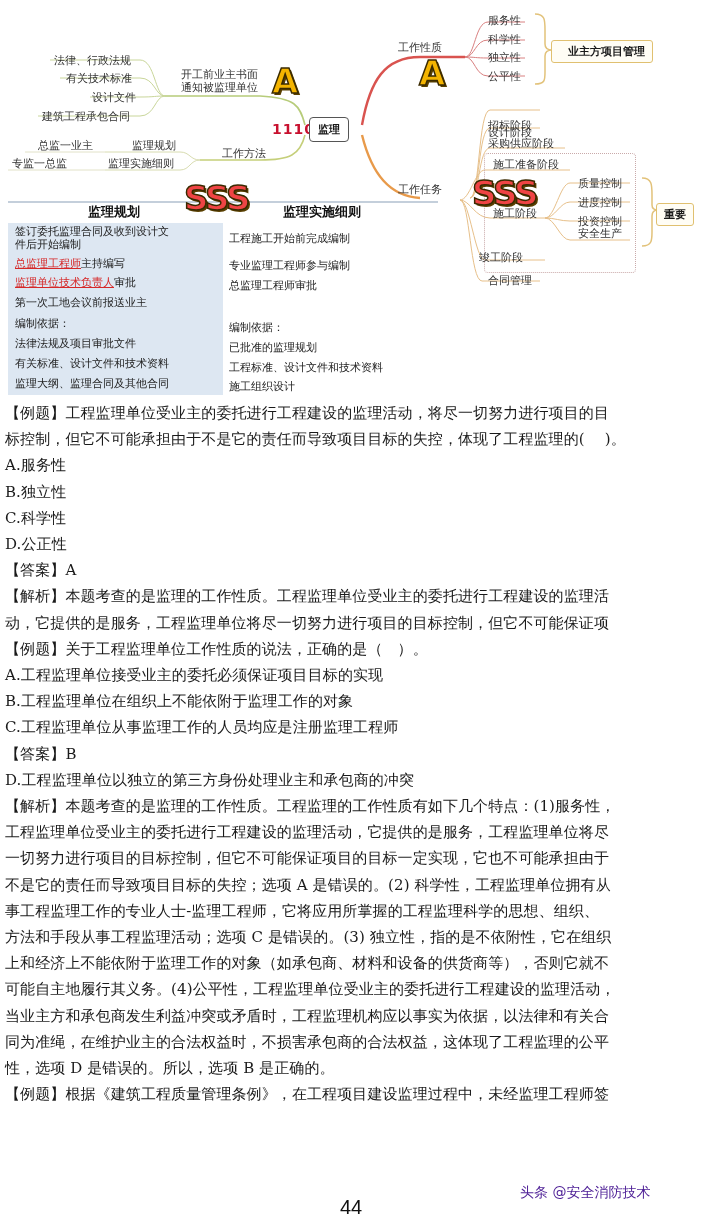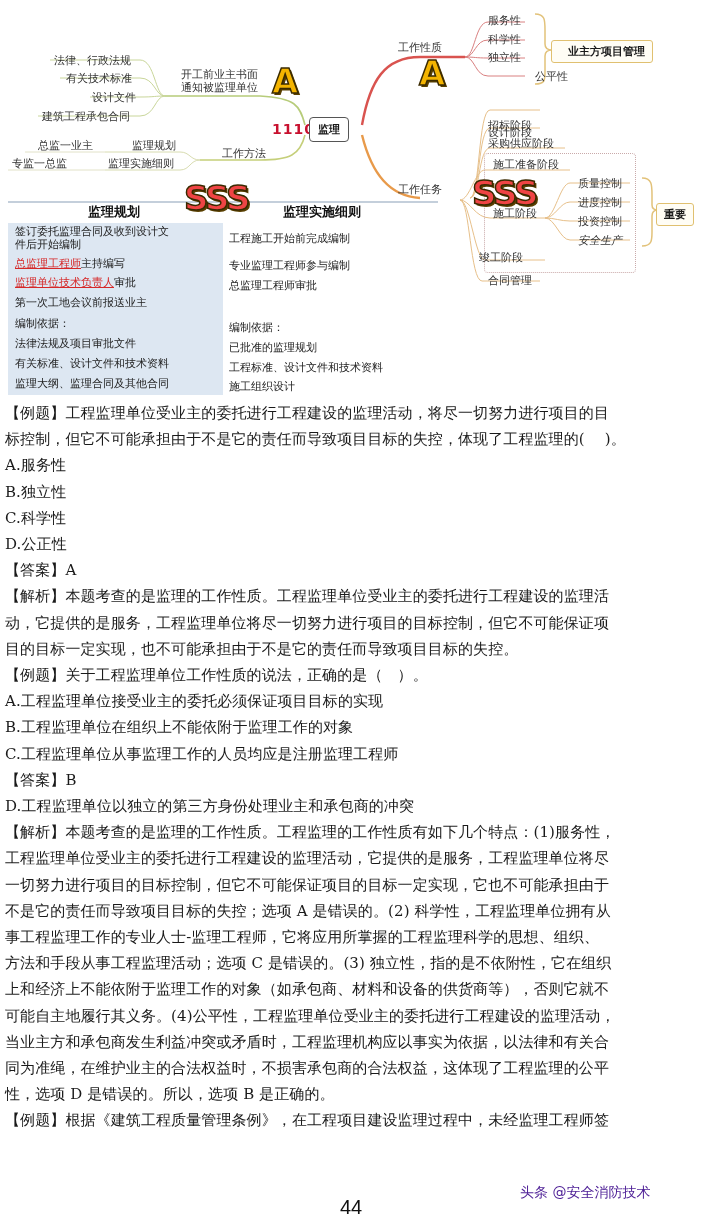--- a/index.html
+++ b/index.html
@@ -86,37 +86,37 @@
   <span class="lbl" style="left:12px;top:156px;">专监一总监</span>
   <span class="lbl" style="left:132px;top:138px;">监理规划</span>
   <span class="lbl" style="left:108px;top:156px;">监理实施细则</span>
   <span class="lbl" style="left:222px;top:146px;">工作方法</span>
 
   <span class="lbl" style="left:398px;top:40px;">工作性质</span>
   <span class="bigA" style="left:419px;top:56px;">A</span>
   <span class="lbl" style="left:488px;top:13px;">服务性</span>
   <span class="lbl" style="left:488px;top:32px;">科学性</span>
   <span class="lbl" style="left:488px;top:50px;">独立性</span>
-  <span class="lbl" style="left:488px;top:69px;margin-left:47px;">公平性</span>
+  <span class="lbl" style="left:488px;top:69px;">公平性</span>
   <div class="tagbox" style="left:551px;top:40px;padding-left:16px;">业主方项目管理</div>
 
   <span class="lbl" style="left:488px;top:99px;margin-top:26px;">设计阶段</span>
   <span class="lbl" style="left:488px;top:118px;">招标阶段</span>
   <span class="lbl" style="left:488px;top:136px;">采购供应阶段</span>
   <div class="dash-rect" style="left:484px;top:153px;width:150px;height:118px;"></div>
   <span class="lbl" style="left:493px;top:157px;">施工准备阶段</span>
   <span class="lbl" style="left:493px;top:206px;">施工阶段</span>
   <span class="lbl" style="left:479px;top:250px;">竣工阶段</span>
   <span class="lbl" style="left:488px;top:273px;">合同管理</span>
   <span class="lbl" style="left:398px;top:182px;">工作任务</span>
   <span class="sss" style="left:472px;top:176px;">SSS</span>
   <span class="lbl" style="left:578px;top:176px;">质量控制</span>
   <span class="lbl" style="left:578px;top:195px;">进度控制</span>
   <span class="lbl" style="left:578px;top:214px;">投资控制</span>
-  <span class="lbl" style="left:578px;top:233px;font-style:italic;">安全生产</span>
+  <span class="lbl" style="left:578px;top:226px;">安全生产</span>
   <div class="tagbox" style="left:656px;top:203px;">重要</div>
 
   <span class="sss" style="left:184px;top:181px;">SSS</span>
 </div>
 
 <div class="tbl">
   <span class="hdr" style="left:80px;">监理规划</span>
   <span class="hdr" style="left:275px;">监理实施细则</span>
   <div class="leftcol">
     <span class="line" style="left:7px;top:1px;">签订委托监理合同及收到设计文</span>
@@ -143,21 +143,20 @@
 <div class="body">
   <p class="p">【例题】工程监理单位受业主的委托进行工程建设的监理活动，将尽一切努力进行项目的目</p>
   <p class="p">标控制，但它不可能承担由于不是它的责任而导致项目目标的失控，体现了工程监理的(　 )。</p>
   <p class="p">A.服务性</p>
   <p class="p">B.独立性</p>
   <p class="p">C.科学性</p>
   <p class="p">D.公正性</p>
   <p class="p">【答案】A</p>
   <p class="p">【解析】本题考查的是监理的工作性质。工程监理单位受业主的委托进行工程建设的监理活</p>
   <p class="p">动，它提供的是服务，工程监理单位将尽一切努力进行项目的目标控制，但它不可能保证项</p>
-  <p class="p">目的目标一定实现，也不可能承担由于不是它的责任而导致项目目标的失控。</p>
   <p class="p">【例题】关于工程监理单位工作性质的说法，正确的是（　）。</p>
   <p class="p">A.工程监理单位接受业主的委托必须保证项目目标的实现</p>
   <p class="p">B.工程监理单位在组织上不能依附于监理工作的对象</p>
   <p class="p">C.工程监理单位从事监理工作的人员均应是注册监理工程师</p>
   <p class="p">【答案】B</p>
   <p class="p">D.工程监理单位以独立的第三方身份处理业主和承包商的冲突</p>
   <p class="p">【解析】本题考查的是监理的工作性质。工程监理的工作性质有如下几个特点：(1)服务性，</p>
   <p class="p">工程监理单位受业主的委托进行工程建设的监理活动，它提供的是服务，工程监理单位将尽</p>
   <p class="p">一切努力进行项目的目标控制，但它不可能保证项目的目标一定实现，它也不可能承担由于</p>
   <p class="p">不是它的责任而导致项目目标的失控；选项 A 是错误的。(2) 科学性，工程监理单位拥有从</p>

